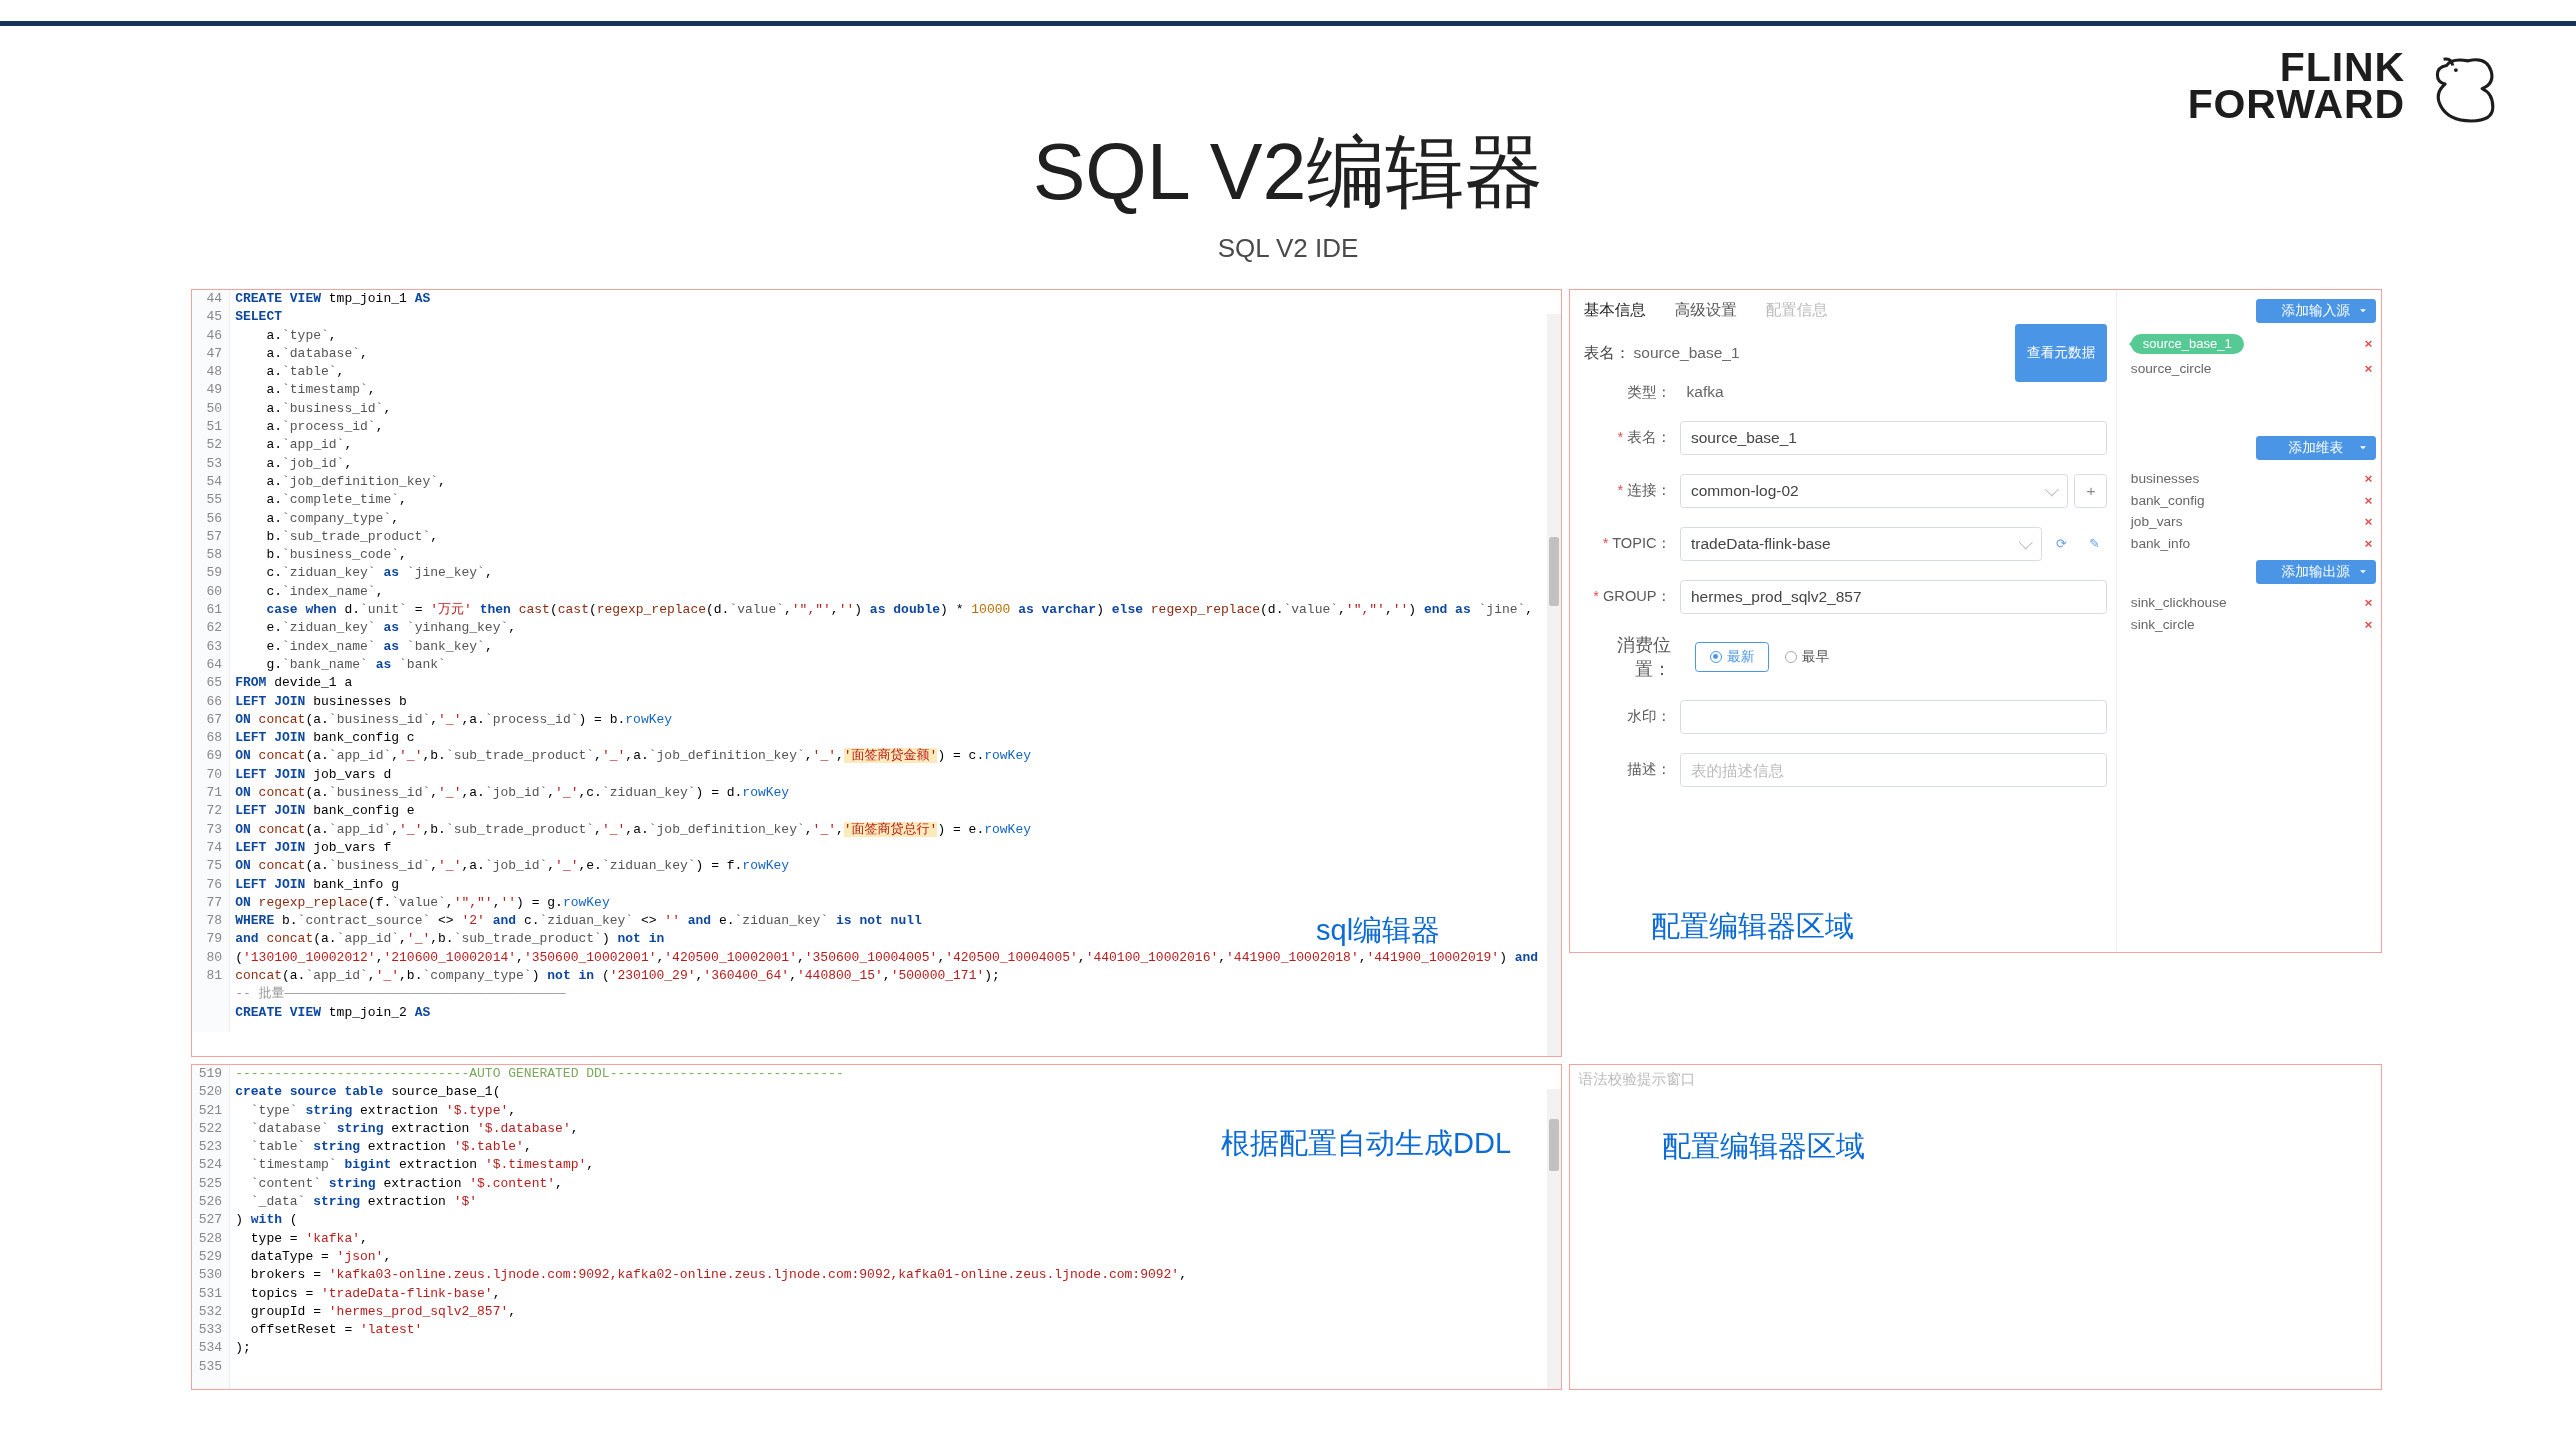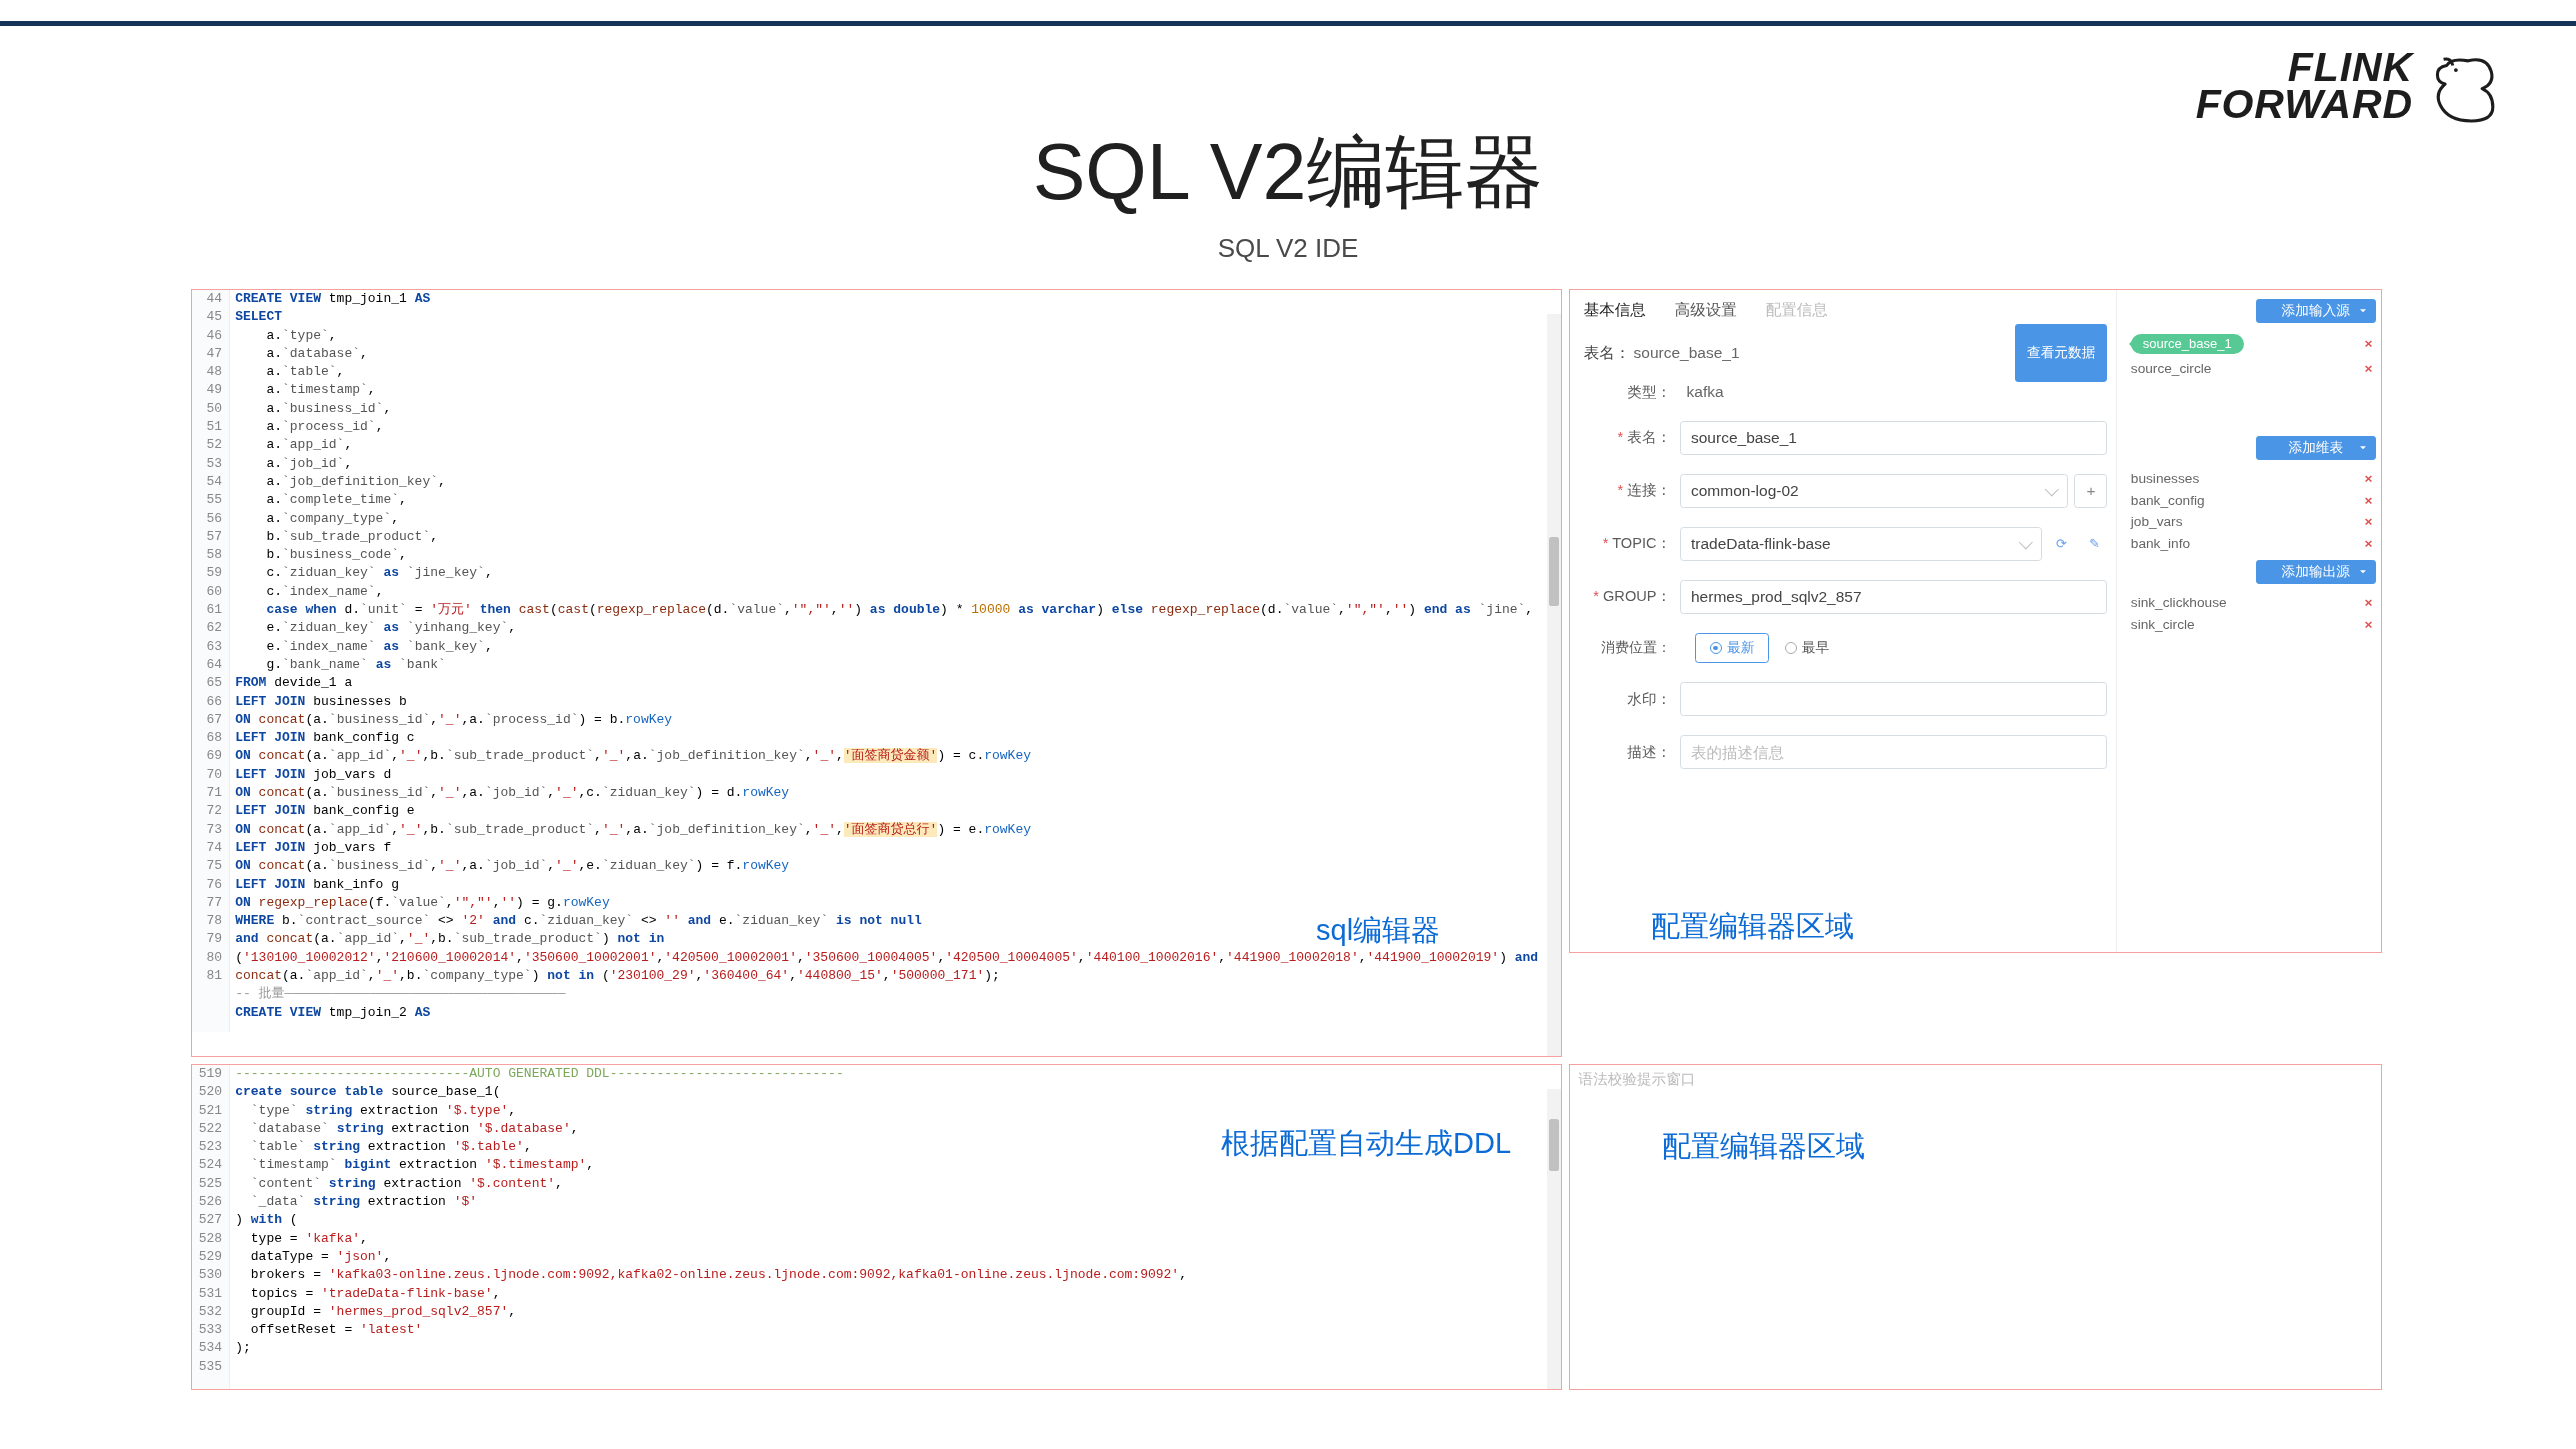--- a/index.html
+++ b/index.html
@@ -223,21 +223,21 @@
     border-radius:3.4px;
     padding:20px 12px;
     font-size:13.7px;
     cursor:pointer;
   }
   .top-action {
     position: absolute;
     right: 8.6px; top: 34px;
   }
   .radio-row { display:flex; gap:15.5px; align-items:center; margin-top:19px; }
-  .radio-row .lbl { width:96px; text-align:right; padding-right:8.6px; color:#5a5a5a; font-size:14px;}
+  .radio-row .lbl { width:96px; text-align:right; padding-right:8.6px; color:#5a5a5a; font-size:18px;}
   .radio {
     display:inline-flex;align-items:center;gap:5.2px;
     border:0.9px solid #d6dde2;border-radius:3.4px;
     padding:5.2px 13.7px;font-size:13.7px;color:#555;
   }
   .radio.sel { border-color:#4a95e6; color:#4a95e6; }
   .radio .dot {
     width:12px;height:12px;border-radius:50%;
     border:0.9px solid #aaa;display:inline-block;position:relative;
   }
@@ -296,21 +296,21 @@
     padding: 5.2px 8.6px;
   }
   .err-panel .hint { color:#bbb; font-size:14.6px; }
 </style>
 </head>
 <body>
 
 <div class="header-bar"></div>
 
 <div class="brand">
-  <div style="display:flex;align-items:center;gap:9px;font-style:italic;">
+  <div style="display:flex;align-items:center;gap:17px;">
     <div>
       <div class="ff">FLINK</div>
       <div class="ff">FORWARD</div>
     </div>
     <svg width="77" height="77" viewBox="0 0 100 100">
       <path d="M60 18 q24 -6 30 14 q4 16 -12 22 q14 6 14 24 q0 18 -28 18 q-30 0 -40 -20 q-8 -16 6 -28 q-10 -2 -10 -12 q0 -10 12 -12 q6 -10 28 -6 z
                M40 24 q-2 -10 -12 -8" fill="none" stroke="#1d1d1d" stroke-width="4" stroke-linejoin="round"></path>
       <circle cx="44" cy="30" r="2.5" fill="#1d1d1d"></circle>
     </svg>
   </div>

